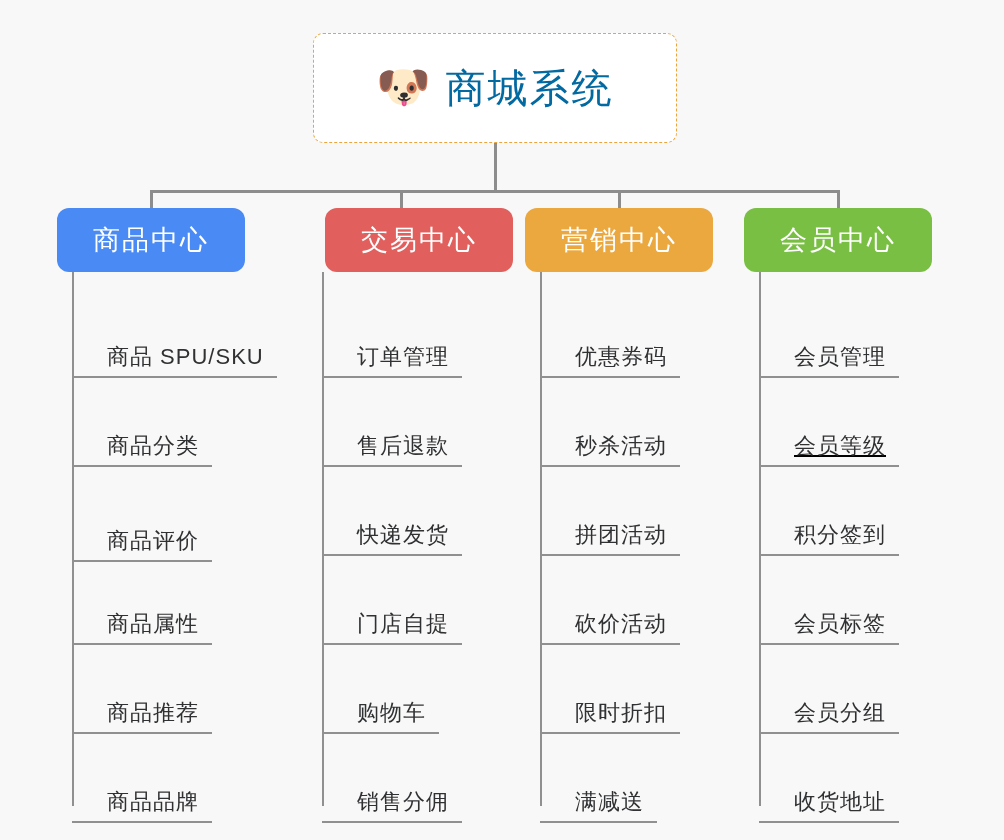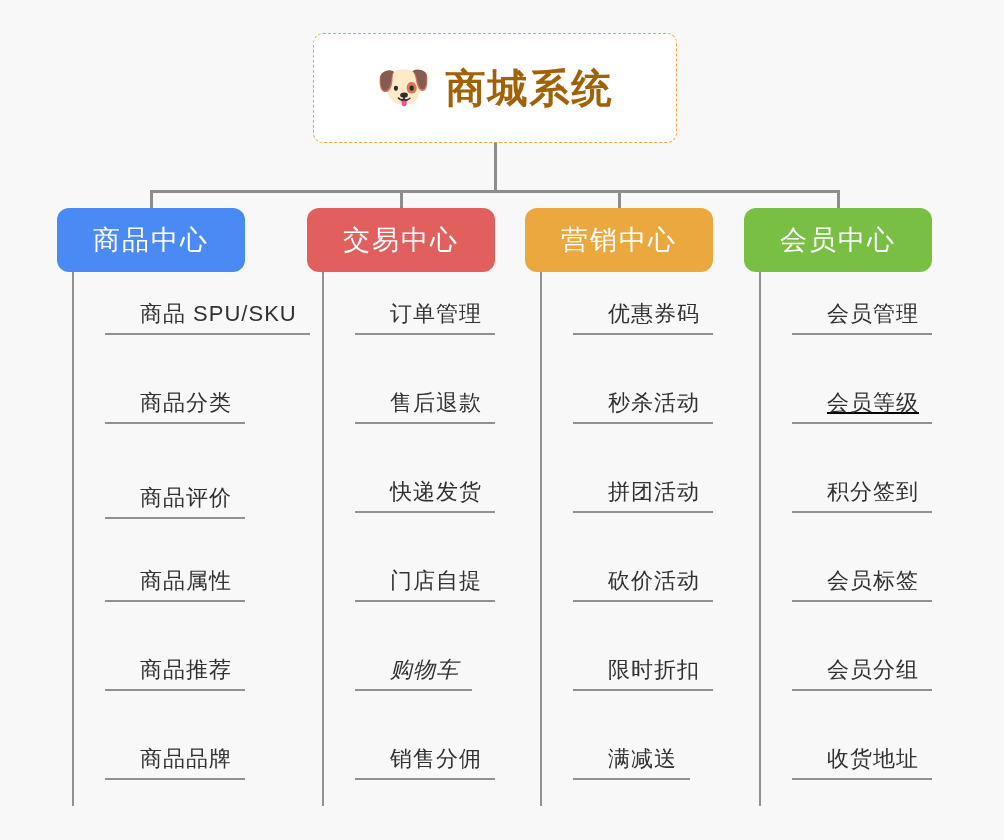--- a/index.html
+++ b/index.html
@@ -36,24 +36,23 @@
     gap: 14px;
   }
   .root-icon {
     font-size: 44px;
     line-height: 1;
     display: block;
     transform: translateY(-1px);
   }
   .root-title {
     font-size: 40px;
-    color: #a16207;
+    color: #0369a1;
     letter-spacing: 2px;
     white-space: nowrap;
-    font-weight: bold;
   }
 
   
   .conn {
     position: absolute;
     background: #8d8d8d;
   }
   .conn-v { width: 3px; }
   .conn-h { height: 3px; }
 
@@ -81,25 +80,24 @@
   .leaf-rail {
     position: absolute;
     left: 13px;
     top: 0;
     width: 2px;
     background: #909090;
   }
   .leaf-item {
     position: absolute;
     left: 13px;
-    height: 63px;
+    height: 106px;
     display: flex;
     align-items: flex-end;
     box-sizing: border-box;
-    padding-left: 33px;
   }
   .leaf-label {
     font-size: 22px;
     color: #303133;
     letter-spacing: 1px;
     white-space: nowrap;
     padding: 0 13px 6px 35px;
     border-bottom: 2px solid #909090;
     line-height: 1.25;
     display: block;
@@ -118,21 +116,21 @@
   <div class="conn conn-v" style="left: 494px; top: 143px; height: 50px; background: rgb(141, 141, 141);"></div>
   <div class="conn conn-h" style="left: 150px; top: 190px; width: 690px; background: rgb(141, 141, 141);"></div>
   <div class="conn conn-v" style="left: 150px; top: 190px; height: 21px; background: rgb(141, 141, 141);"></div>
   <div class="conn conn-v" style="left: 400px; top: 190px; height: 21px; background: rgb(141, 141, 141);"></div>
   <div class="conn conn-v" style="left: 618px; top: 190px; height: 21px; background: rgb(141, 141, 141);"></div>
   <div class="conn conn-v" style="left: 837px; top: 190px; height: 21px; background: rgb(141, 141, 141);"></div>
 
   <div class="cat-node" id="cat0" style="left: 57px; background: rgb(74, 138, 244);">
     <span>商品中心</span>
   </div>
-  <div class="cat-node" id="cat1" style="left: 307px; background: rgb(225, 95, 92);">
+  <div class="cat-node" id="cat1" style="left: 325px; background: rgb(225, 95, 92);">
     <span>交易中心</span>
   </div>
   <div class="cat-node" id="cat2" style="left: 525px; background: rgb(234, 168, 63);">
     <span>营销中心</span>
   </div>
   <div class="cat-node" id="cat3" style="left: 744px; background: rgb(121, 191, 67);">
     <span>会员中心</span>
   </div>
 
   <div class="leaf-col" id="col0" style="left:59px; width:240px;">
@@ -164,21 +162,21 @@
     </div>
     <div class="leaf-item" style="top:89px;">
       <span class="leaf-label">售后退款</span>
     </div>
     <div class="leaf-item" style="top:178px;">
       <span class="leaf-label">快递发货</span>
     </div>
     <div class="leaf-item" style="top:267px;">
       <span class="leaf-label">门店自提</span>
     </div>
-    <div class="leaf-item" style="top:356px;font-style:italic;">
+    <div class="leaf-item" style="top:356px;">
       <span class="leaf-label">购物车</span>
     </div>
     <div class="leaf-item" style="top:445px;">
       <span class="leaf-label">销售分佣</span>
     </div>
   </div>
 
   <div class="leaf-col" id="col2" style="left:527px; width:230px;">
     <div class="leaf-rail" style="height: 534px;"></div>
     <div class="leaf-item" style="top:0px;">

